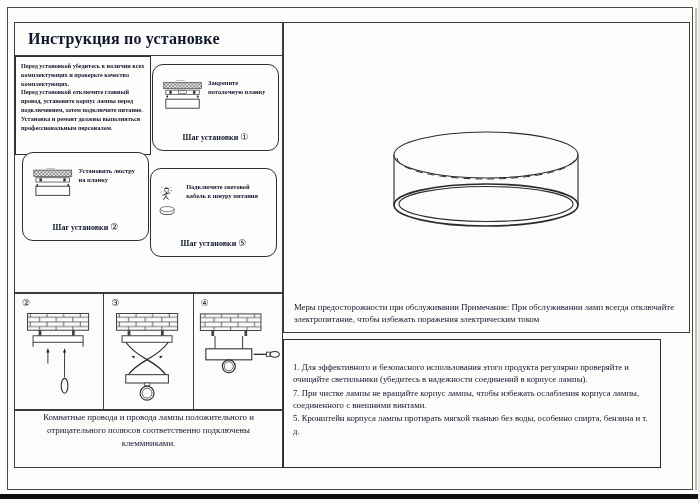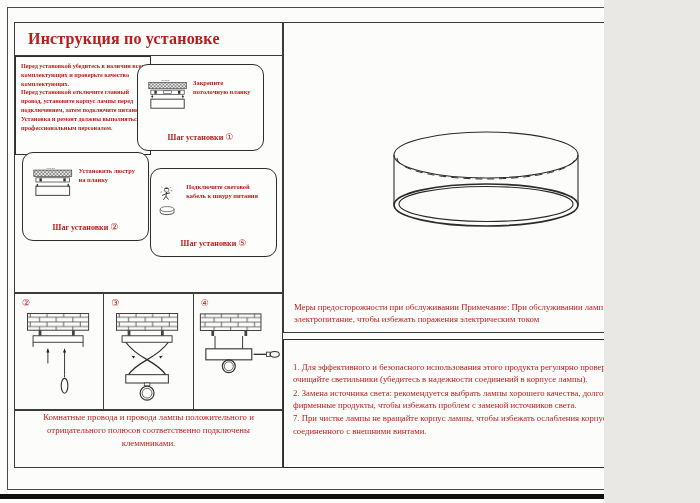--- a/index.html
+++ b/index.html
@@ -1,17 +1,17 @@
 <!DOCTYPE html>
 <html><head>
 <meta charset="utf-8">
 <style>
   html,body{margin:0;padding:0;background:#e9e8e5;}
-  #page{position:relative;width:604px;height:503px;background:#fcfcfb;
-        font-family:"Liberation Serif", serif;color:#b91c1c;overflow:hidden;}
+  #page{position:relative;width:698px;height:503px;background:#fcfcfb;
+        font-family:"Liberation Serif", serif;color:#0f172a;overflow:hidden;}
   .abs{position:absolute;box-sizing:border-box;}
   .box{position:absolute;box-sizing:border-box;border:1px solid #3b3b3b;background:#fcfcfb;}
   .rbox{position:absolute;box-sizing:border-box;border:1px solid #2e2e2e;border-radius:11px;background:#fdfdfc;}
   #sheet-border{left:7px;top:7px;width:686px;height:483px;border:1.5px solid #4a4a4a;background:transparent;}
   #bottom-rule{left:0;top:494px;width:700px;height:5px;background:#101010;}
   #right-edge{left:695px;top:8px;width:2px;height:482px;background:#bdbcb8;}
 
   #title-box{left:14px;top:22px;width:269px;height:34px;}
   #title-box .t{font-size:16px;font-weight:bold;line-height:32px;padding-left:13px;letter-spacing:.2px;}
 
@@ -72,21 +72,21 @@
     <div class="t">Инструкция по установке</div>
   </div>
 
   <div id="steps-box" class="box">
 
     <div id="intro-box">
       <p>Перед установкой убедитесь в наличии всех комплектующих и проверьте качество комплектующих.</p>
       <p>Перед установкой отключите главный провод, установите корпус лампы перед подключением, затем подключите питание. Установка и ремонт должны выполняться профессиональным персоналом.</p>
     </div>
 
-    <div class="rbox stepbox" style="left:122px;top:8px;width:127px;height:87px;">
+    <div class="rbox stepbox" style="left:137px;top:8px;width:127px;height:87px;">
       <div class="step-top">
         <svg width="60" height="48" viewBox="0 0 62 50">
           <text x="22" y="5.5" font-size="3.6" fill="#333">потолок</text>
           <rect x="4" y="7" width="54" height="9" fill="url(#hatch)" stroke="#333" stroke-width="0.9"></rect>
           <rect x="7" y="18" width="48" height="6" fill="#fff" stroke="#333" stroke-width="1"></rect>
           <rect x="12" y="18.8" width="3.5" height="4.4" fill="#333"></rect>
           <rect x="46" y="18.8" width="3.5" height="4.4" fill="#333"></rect>
           <rect x="25" y="19" width="12" height="4" fill="#fff" stroke="#333" stroke-width="0.8"></rect>
           <path d="M9,30 l0,-4 M53,30 l0,-4" class="ink" stroke-width="1"></path>
           <path d="M9,25 l-1.6,3 h3.2 z M53,25 l-1.6,3 h3.2 z" fill="#222"></path>
@@ -201,16 +201,16 @@
       <ellipse cx="100" cy="30" rx="92" ry="23" fill="none" stroke="#2b2b2b" stroke-width="1.1"></ellipse>
       <path d="M11,33 A89,21 0 0 0 189,33" fill="none" stroke="#2b2b2b" stroke-width="1" stroke-dasharray="7,5"></path>
       <ellipse cx="100" cy="80" rx="92" ry="21" fill="none" stroke="#2b2b2b" stroke-width="1.7"></ellipse>
       <ellipse cx="100" cy="79" rx="87" ry="17.5" fill="none" stroke="#2b2b2b" stroke-width="1.1"></ellipse>
     </svg>
     <div id="precaution">Меры предосторожности при обслуживании Примечание: При обслуживании ламп всегда отключайте электропитание, чтобы избежать поражения электрическим током</div>
   </div>
 
   <div id="maintenance-box" class="box">
     <p class="item">1. Для эффективного и безопасного использования этого продукта регулярно проверяйте и очищайте светильники (убедитесь в надежности соединений в корпусе лампы).</p>
-    <p class="item">2. Замена источника света: рекомендуется выбрать лампы хорошего качества, долговечные фирменные продукты, чтобы избежать проблем с заменой источников света.</p>
     <p class="item">7. При чистке лампы не вращайте корпус лампы, чтобы избежать ослабления корпуса лампы, соединенного с внешними винтами.</p>
+    <p class="item">5. Кронштейн корпуса лампы протирать мягкой тканью без воды, особенно спирта, бензина и т. д.</p>
   </div>
 </div>
 
 </body></html>

